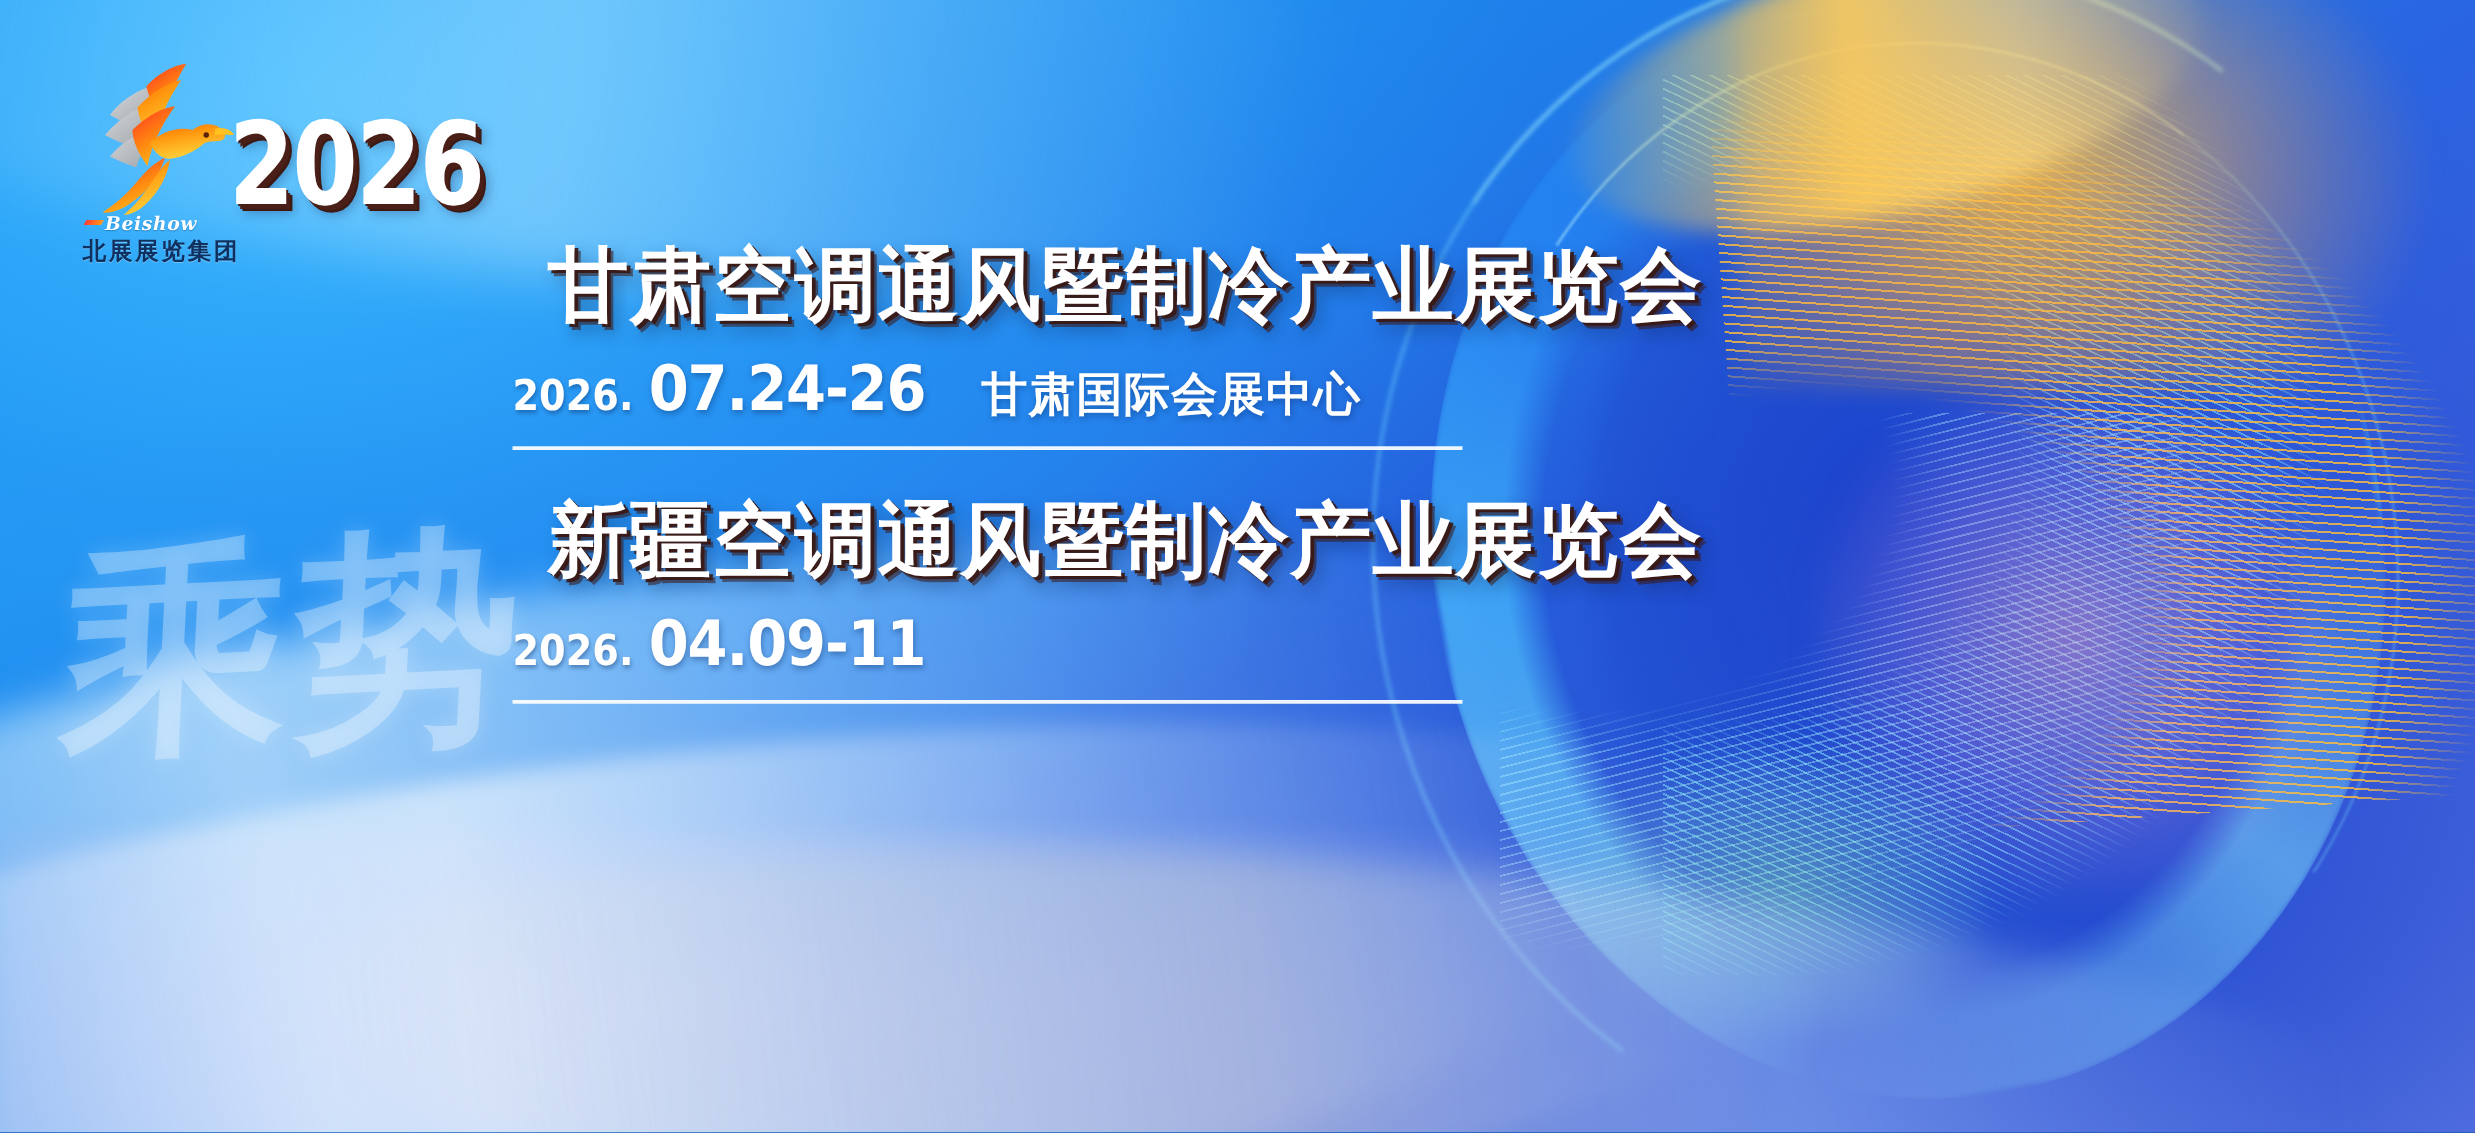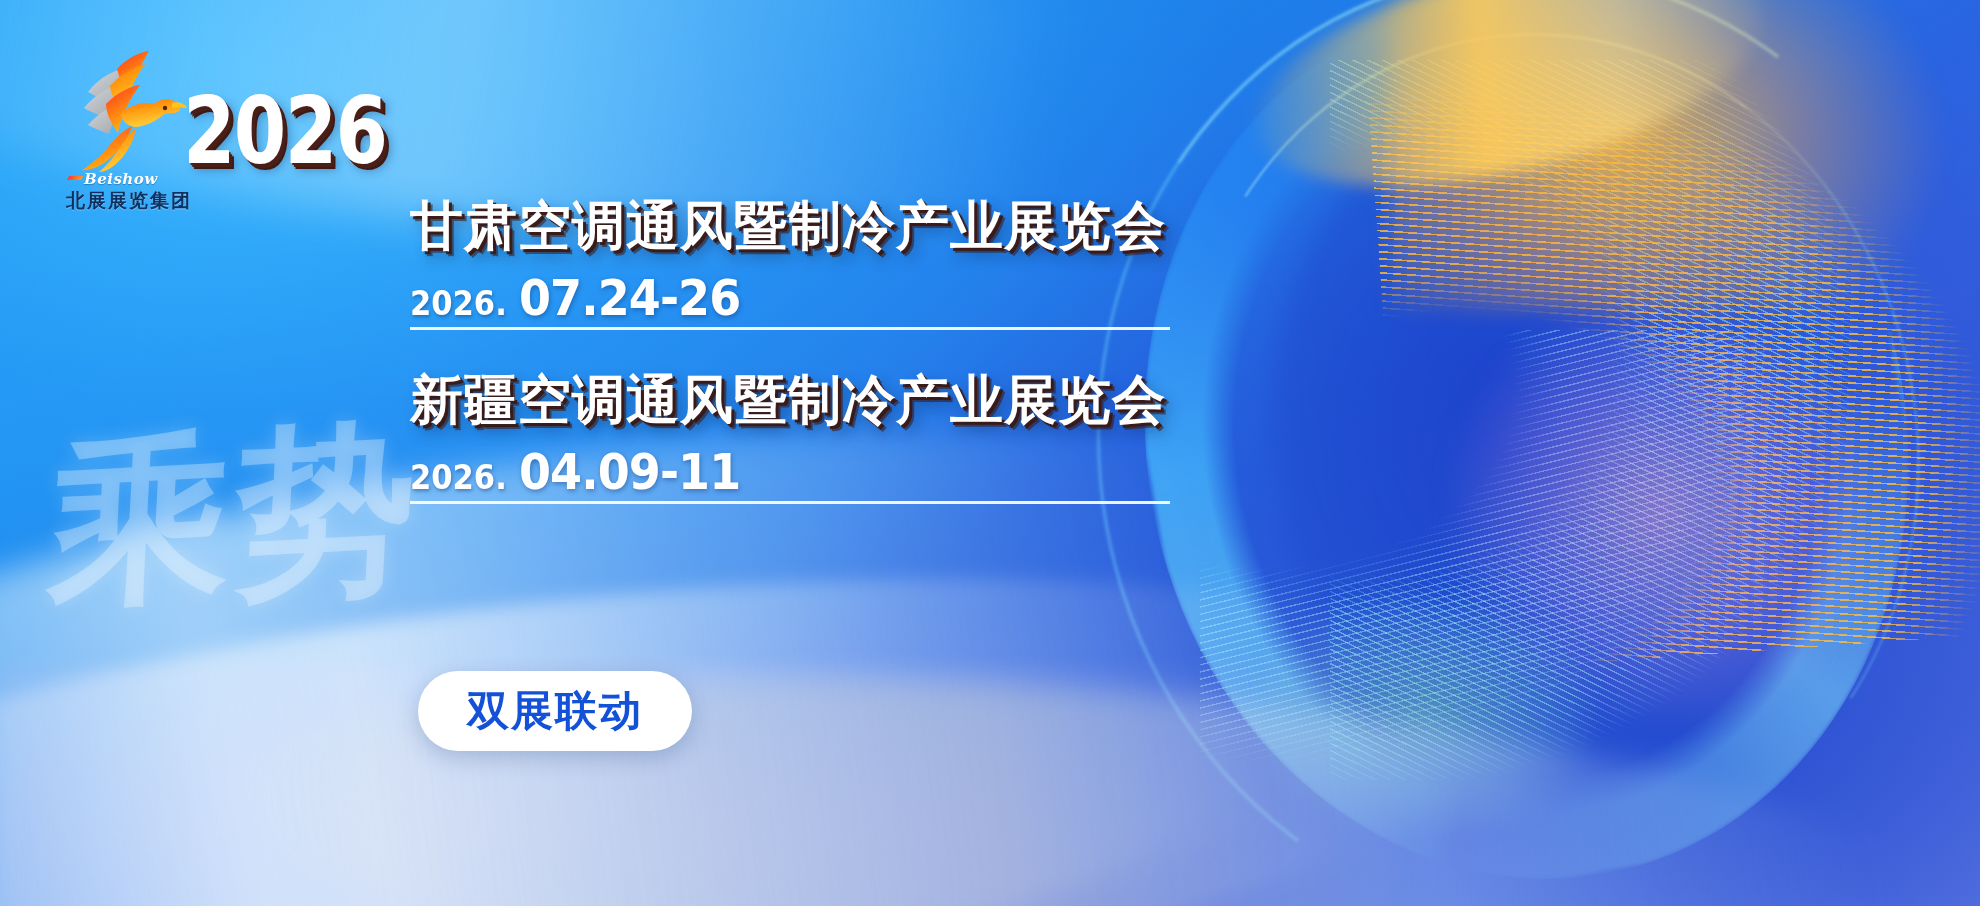--- a/index.html
+++ b/index.html
@@ -250,38 +250,39 @@
   }
 
   
   .content {
     position: absolute;
     left: 410px; top: 198px;
     width: 1200px;
   }
 
   .show-title {
-    font-family: Liberation Serif, serif;
-    font-weight: 700;
-    font-size: 53px;
+    font-family: Liberation Mono, monospace;
+    font-weight: 700;
+    font-size: 65px;
     line-height: 1.08;
     color: #ffffff;
     letter-spacing: 1px;
     white-space: nowrap;
     text-shadow:
        3px 3px 0 rgba(58,24,18,.92),
        5px 5px 0 rgba(58,24,18,.55),
        7px 8px 14px rgba(10,35,85,.45);
+    margin-left: 28px;
   }
 
   .date-row {
     display: flex;
     align-items: baseline;
     margin-top: 14px;
-    padding-bottom: 0;
+    padding-bottom: 16px;
     border-bottom: 3px solid rgba(255,255,255,.92);
     width: 760px;
     white-space: nowrap;
   }
   .date-year {
     font-family: "DejaVu Sans", "Liberation Sans", sans-serif;
     font-weight: 700;
     font-size: 34px;
     color: #ffffff;
     transform: scaleX(.9);
@@ -401,30 +402,28 @@
 
   <div class="year">2026</div>
 
   <div class="content">
 
     <div class="exhibition-block">
       <div class="show-title">甘肃空调通风暨制冷产业展览会</div>
       <div class="date-row">
         <span class="date-year">2026.</span>
         <span class="date-main">07.24-26</span>
+        <span class="venue">甘肃国际会展中心</span>
       </div>
     </div>
 
     <div class="exhibition-block block-2">
       <div class="show-title">新疆空调通风暨制冷产业展览会</div>
       <div class="date-row">
         <span class="date-year">2026.</span>
         <span class="date-main">04.09-11</span>
       </div>
     </div>
 
   </div>
 
-  <div class="badge">
-    <span class="badge-text">双展联动</span>
-  </div>
 
 </div>
 
 </body></html>

